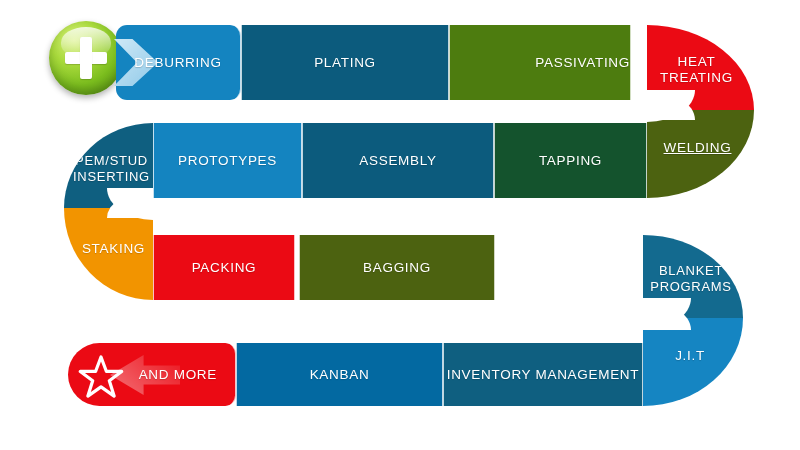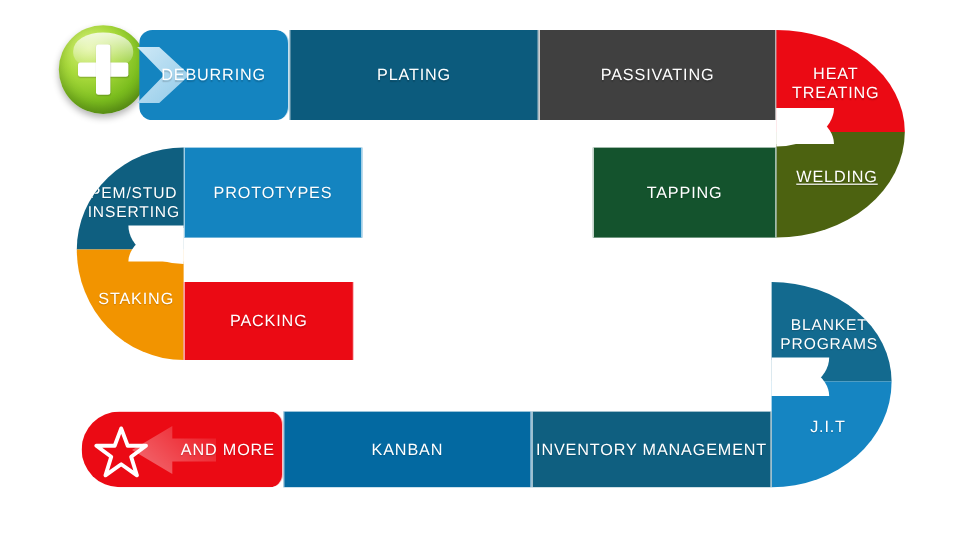--- a/index.html
+++ b/index.html
@@ -120,59 +120,65 @@
 
   <div class="seg noedgeL" style="left:116px; top:25px; width:125px; height:75px; background:#1484c0;">
     <div class="chev" style="left:-2px; top:14px; width:44px; height:47px;"></div>
     <span class="wlabel">DEBURRING</span>
   </div>
 
   <div class="seg" style="left:241px; top:25px; width:208px; height:75px; background:#0c5b7d;">
     <span>PLATING</span>
   </div>
 
-  <div class="seg" style="left:449px; top:25px; width:198px; height:75px; background:#404040;">
+  <div class="seg" style="left:449px; top:25px; width:182px; height:75px; background:#4d7c0f;justify-content:flex-end;">
     <span>PASSIVATING</span>
   </div>
 
   <div class="wedge tr" style="left:647px; top:25px; width:107px; height:85px; background:#eb0a14;">
     <span class="wlabel" style="margin-left:-8px; margin-top:4px;">HEAT
 TREATING</span>
   </div>
   <div class="cut tr" style="left:647px; top:90px; width:48px; height:30px;"></div>
 
   <div class="wedge br" style="left:647px; top:110px; width:107px; height:88px; background:#4c6210;">
     <span class="wlabel" style="margin-left:-6px; margin-top:-12px;text-decoration:underline;">WELDING</span>
   </div>
   <div class="cut br" style="left:647px; top:90px; width:48px; height:32px;"></div>
 
   <div class="seg" style="left:494px; top:123px; width:153px; height:75px; background:#14532d;">
     <span>TAPPING</span>
   </div>
 
+  <div class="seg" style="left:302px; top:123px; width:192px; height:75px; background:#0c5b7d;">
+    <span>ASSEMBLY</span>
+  </div>
 
   <div class="seg" style="left:153px; top:123px; width:149px; height:75px; background:#1484c0;">
     <span>PROTOTYPES</span>
   </div>
 
   <div class="wedge tl" style="left:64px; top:123px; width:89px; height:85px; background:#0f5f80;">
     <span class="wlabel" style="margin-left:6px; margin-top:6px; font-size:13px;">PEM/STUD
 INSERTING</span>
   </div>
   <div class="cut tl" style="left:107px; top:190px; width:46px; height:28px;"></div>
 
   <div class="wedge bl" style="left:64px; top:208px; width:89px; height:92px; background:#f29400;">
     <span class="wlabel" style="margin-left:10px; margin-top:-10px;">STAKING</span>
   </div>
   <div class="cut bl" style="left:107px; top:188px; width:46px; height:32px;"></div>
 
   <div class="seg" style="left:153px; top:235px; width:142px; height:65px; background:#eb0a14;">
     <span>PACKING</span>
   </div>
 
+  <div class="seg" style="left:299px; top:235px; width:196px; height:65px; background:#4c6210;">
+    <span>BAGGING</span>
+  </div>
 
 
   <div class="wedge tr" style="left:643px; top:235px; width:100px; height:83px; background:#136a8f;">
     <span class="wlabel" style="margin-left:-4px; margin-top:4px; font-size:13px;text-align:center;">BLANKET
 PROGRAMS</span>
   </div>
   <div class="cut tr" style="left:643px; top:300px; width:48px; height:30px;"></div>
 
   <div class="wedge br" style="left:643px; top:318px; width:100px; height:88px; background:#1585c2;">
     <span class="wlabel" style="margin-left:-6px; margin-top:-12px;">J.I.T</span>
@@ -182,21 +188,21 @@
   <div class="seg" style="left:443px; top:343px; width:200px; height:63px; background:#0f5f80;">
     <span>INVENTORY MANAGEMENT</span>
   </div>
 
   <div class="seg" style="left:236px; top:343px; width:207px; height:63px; background:#0369a1;">
     <span>KANBAN</span>
   </div>
 
   <div class="seg noedgeL" style="left:68px; top:343px; width:168px; height:63px; background:#eb0a14;
               border-top-left-radius:32px; border-bottom-left-radius:32px;
-              justify-content:flex-end; ">
+              justify-content:flex-end; padding-right:12px;">
     <div class="lchev" style="left:42px; top:12px; width:70px; height:40px;"></div>
     <svg class="star" viewBox="0 0 100 95" style="left:10px; top:12px; width:46px; height:44px;">
       <polygon points="50,4 61.8,35.5 95,35.5 68.1,55.5 78.5,89 50,69 21.5,89 31.9,55.5 5,35.5 38.2,35.5" fill="none" stroke="#ffffff" stroke-width="7" stroke-linejoin="round"></polygon>
     </svg>
     <span class="wlabel" style="margin-right:6px;">AND MORE</span>
   </div>
 
 </div>
 
 </body></html>

